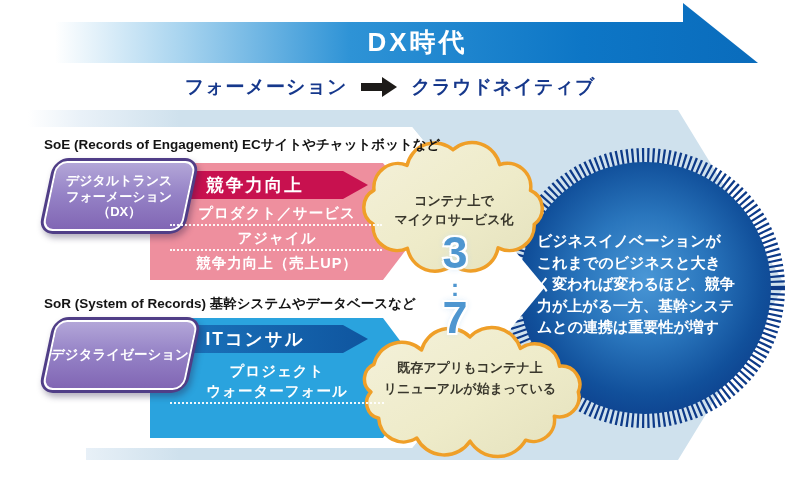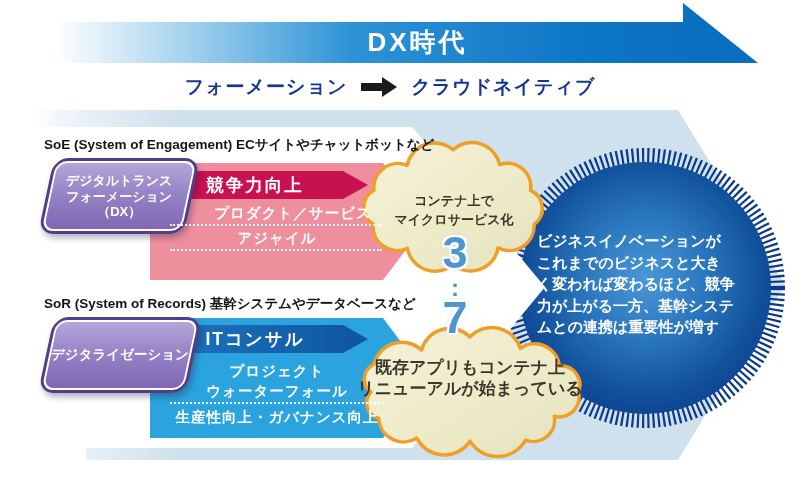--- a/index.html
+++ b/index.html
@@ -30,21 +30,21 @@
     background:linear-gradient(180deg,#b3a6d8 0%,#9582c6 48%,#8166b4 100%);
     display:flex;align-items:center;justify-content:center;}
   .badge-text{transform:skewX(12deg);color:#fff;font-weight:bold;font-size:13px;line-height:15.5px;text-align:center;}
 
   .band-label{display:flex;align-items:center;justify-content:center;color:#fff;font-weight:bold;font-size:17.5px;letter-spacing:2px;}
   .row-label{display:flex;align-items:center;justify-content:center;color:#fff;font-weight:bold;font-size:14.5px;letter-spacing:1px;}
   .dotted-sep{border-top:2px dotted rgba(255,255,255,.92);height:0;}
 
   .cloud-text{color:#39372c;font-weight:bold;text-align:center;}
   .cloud-text.top{font-size:13px;line-height:19px;}
-  .cloud-text.bottom{font-size:17px;line-height:21px;}
+  .cloud-text.bottom{font-size:13px;line-height:21px;}
 
   .ratio-num{width:60px;text-align:center;font-weight:bold;color:#4e96d0;font-size:45px;line-height:44px;
     text-shadow:-2px -2px 0 #fff,2px -2px 0 #fff,-2px 2px 0 #fff,2px 2px 0 #fff,0 0 7px rgba(190,220,245,.95);}
   .ratio-colon{width:60px;text-align:center;font-weight:bold;color:#4e96d0;font-size:24px;line-height:18px;
     text-shadow:-2px -2px 0 #fff,2px -2px 0 #fff,-2px 2px 0 #fff,2px 2px 0 #fff;}
 
   .burst-text{color:#fff;font-weight:bold;font-size:15px;line-height:21.5px;letter-spacing:0;}
 </style>
 </head>
 <body>
@@ -109,55 +109,55 @@
   </svg>
 
   <div class="abs banner-title txt">DX時代</div>
 
   <div class="abs subtitle">
     <span class="word txt">フォーメーション</span>
     <span class="black-arrow"></span>
     <span class="word txt">クラウドネイティブ</span>
   </div>
 
-  <div class="abs heading txt" style="left:44px;top:136px;">SoE (System of Engagement) ECサイトやチャットボットなど</div>
+  <div class="abs heading txt" style="left:44px;top:136px;">SoE (Records of Engagement) ECサイトやチャットボットなど</div>
 
   <div class="abs badge" style="left:46px;top:158px;width:140px;height:70px;">
     <div class="badge-inner">
       <div class="badge-text">
         <div class="txt">デジタルトランス</div>
         <div class="txt">フォーメーション</div>
         <div class="txt">（DX）</div>
       </div>
     </div>
   </div>
 
   <div class="abs band-label txt" style="left:167px;top:171px;width:176px;height:28px;">競争力向上</div>
 
-  <div class="abs row-label txt" style="left:184px;top:202px;width:218px;height:22px;">プロダクト／サービス</div>
+  <div class="abs row-label txt" style="left:168px;top:202px;width:218px;height:22px;">プロダクト／サービス</div>
   <div class="abs dotted-sep" style="left:170px;top:224px;width:212px;"></div>
   <div class="abs row-label txt" style="left:168px;top:227px;width:218px;height:22px;">アジャイル</div>
   <div class="abs dotted-sep" style="left:170px;top:249px;width:212px;"></div>
+  <div class="abs row-label txt" style="left:168px;top:252px;width:218px;height:22px;">競争力向上（売上UP）</div>
 
   <div class="abs heading txt" style="left:44px;top:295px;">SoR (System of Records) 基幹システムやデータベースなど</div>
 
   <div class="abs badge" style="left:46px;top:317px;width:142px;height:70px;">
     <div class="badge-inner">
       <div class="badge-text">
         <div class="txt" style="font-size:13.5px;">デジタライゼーション</div>
       </div>
     </div>
   </div>
 
   <div class="abs band-label txt" style="left:167px;top:325px;width:176px;height:28px;">ITコンサル</div>
 
   <div class="abs row-label txt" style="left:168px;top:361px;width:218px;height:20px;">プロジェクト</div>
   <div class="abs row-label txt" style="left:168px;top:381px;width:218px;height:20px;">ウォーターフォール</div>
   <div class="abs dotted-sep" style="left:170px;top:402px;width:214px;"></div>
-  <div class="abs row-label txt" style="left:168px;top:406px;width:218px;height:22px;">生産性向上・ガバナンス向上</div>
 
   <div class="abs cloud-text top" style="left:368px;top:191px;width:172px;">
     <div class="txt">コンテナ上で</div>
     <div class="txt">マイクロサービス化</div>
   </div>
   <div class="abs cloud-text bottom" style="left:357px;top:357px;width:226px;">
     <div class="txt">既存アプリもコンテナ上</div>
     <div class="txt">リニューアルが始まっている</div>
   </div>
 

